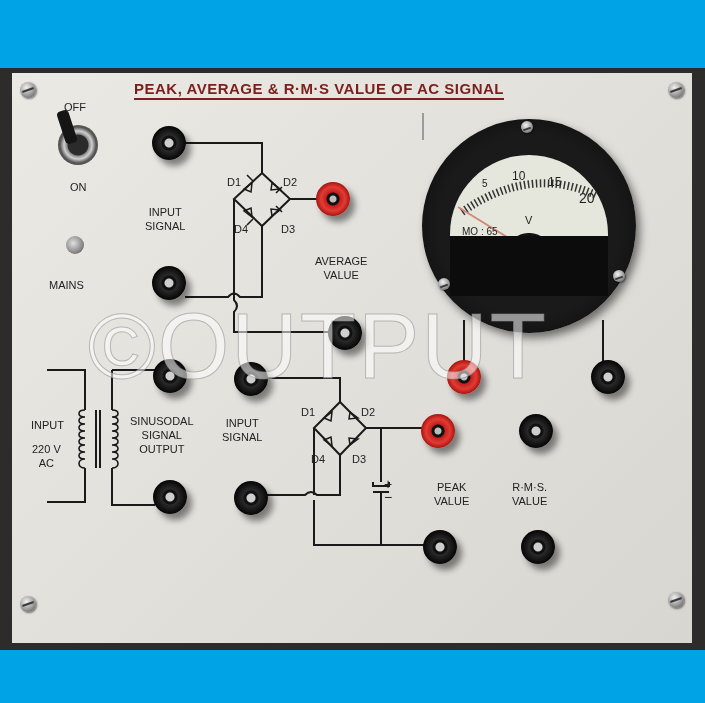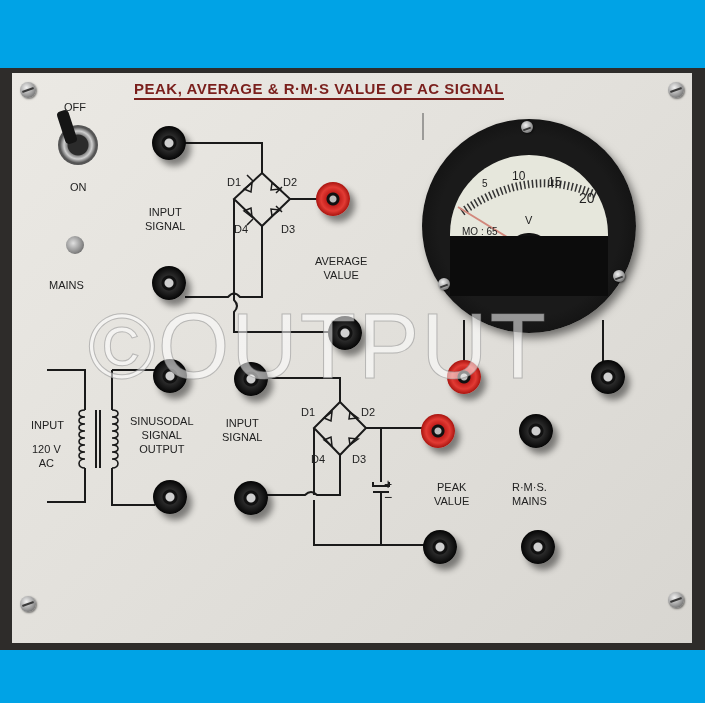--- a/index.html
+++ b/index.html
@@ -99,33 +99,33 @@
 <div class="lever"></div>
 <div class="lbl" style="left:70px;top:180px">ON</div>
 <div class="led"></div>
 <div class="lbl" style="left:49px;top:278px">MAINS</div>
 
 <div class="lbl" style="left:145px;top:205px">INPUT
 SIGNAL</div>
 <div class="lbl" style="left:315px;top:254px">AVERAGE
 VALUE</div>
 <div class="lbl" style="left:31px;top:418px">INPUT</div>
-<div class="lbl" style="left:32px;top:442px">120 V
+<div class="lbl" style="left:32px;top:442px">220 V
 AC</div>
 <div class="lbl" style="left:130px;top:414px">SINUSODAL
 SIGNAL
 OUTPUT</div>
 <div class="lbl" style="left:222px;top:416px">INPUT
 SIGNAL</div>
 <div class="lbl" style="left:384px;top:477px;font-size:14px">+</div>
 <div class="lbl" style="left:384px;top:490px;font-size:14px">−</div>
 <div class="lbl" style="left:434px;top:480px">PEAK
 VALUE</div>
 <div class="lbl" style="left:512px;top:480px">R·M·S.
-MAINS</div>
+VALUE</div>
 
 <div class="meter"></div>
 <div class="screw" style="left:521px;top:121px;width:12px;height:12px"></div>
 <div class="screw" style="left:438px;top:278px;width:12px;height:12px"></div>
 <div class="screw" style="left:613px;top:270px;width:12px;height:12px"></div>
 <div class="dial">
   <svg width="158" height="90" style="position:absolute;left:0;top:0">
     <path d="M12 57 Q79 10 146 40" stroke="#333" stroke-width="8" fill="none" stroke-dasharray="1.5 2.5"></path>
     <path d="M8 52 L70 90" stroke="#d2887c" stroke-width="2"></path>
   </svg>

